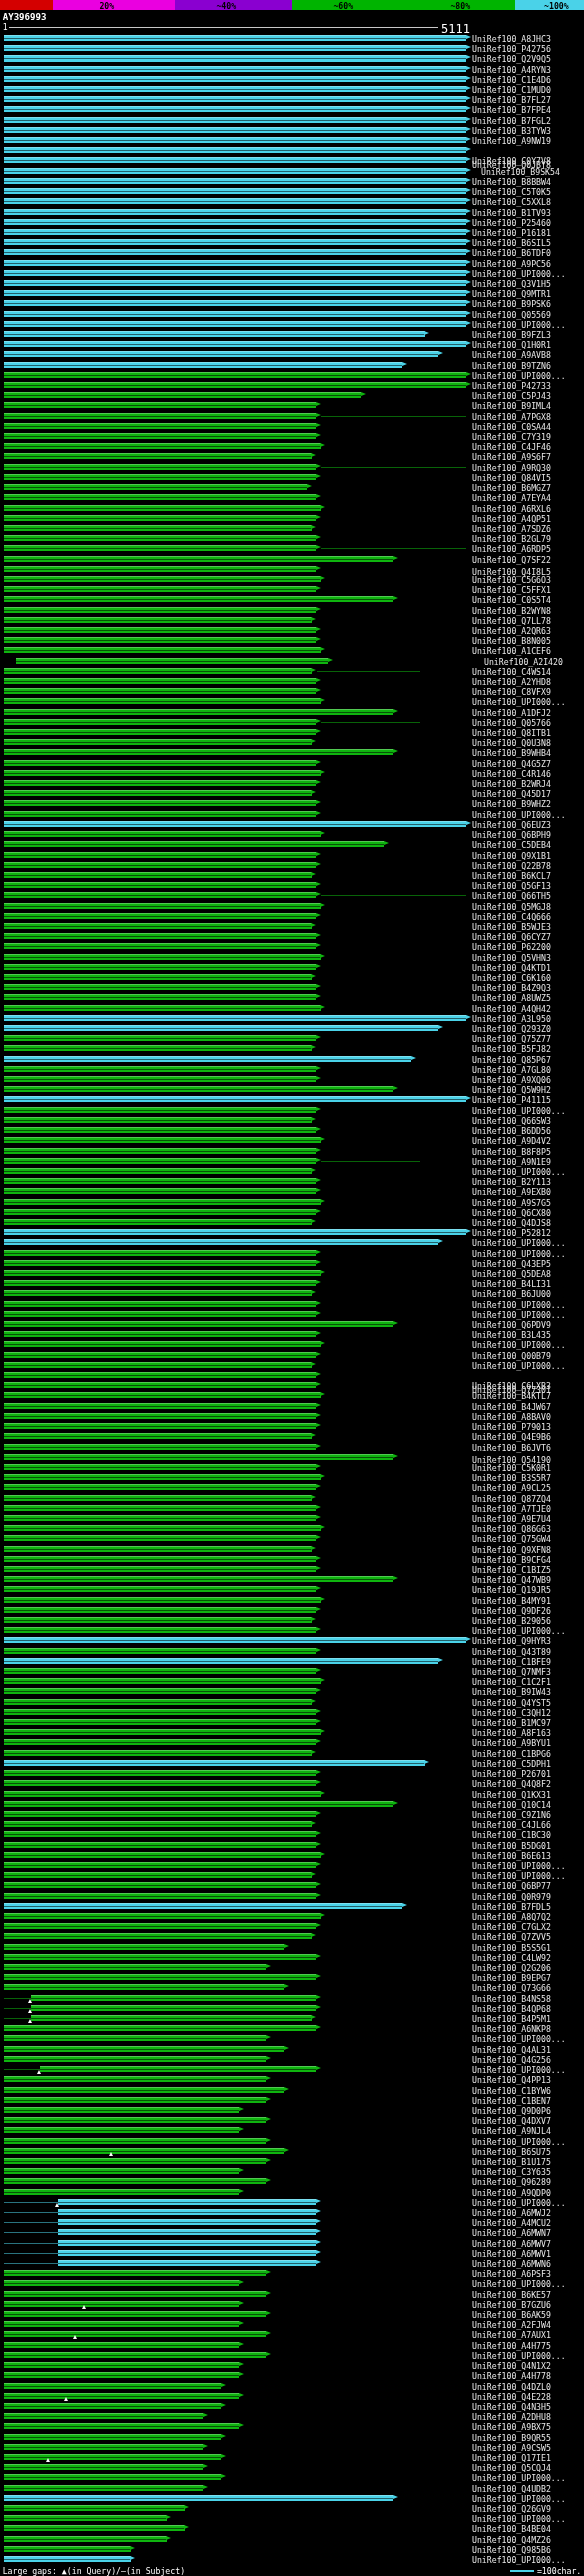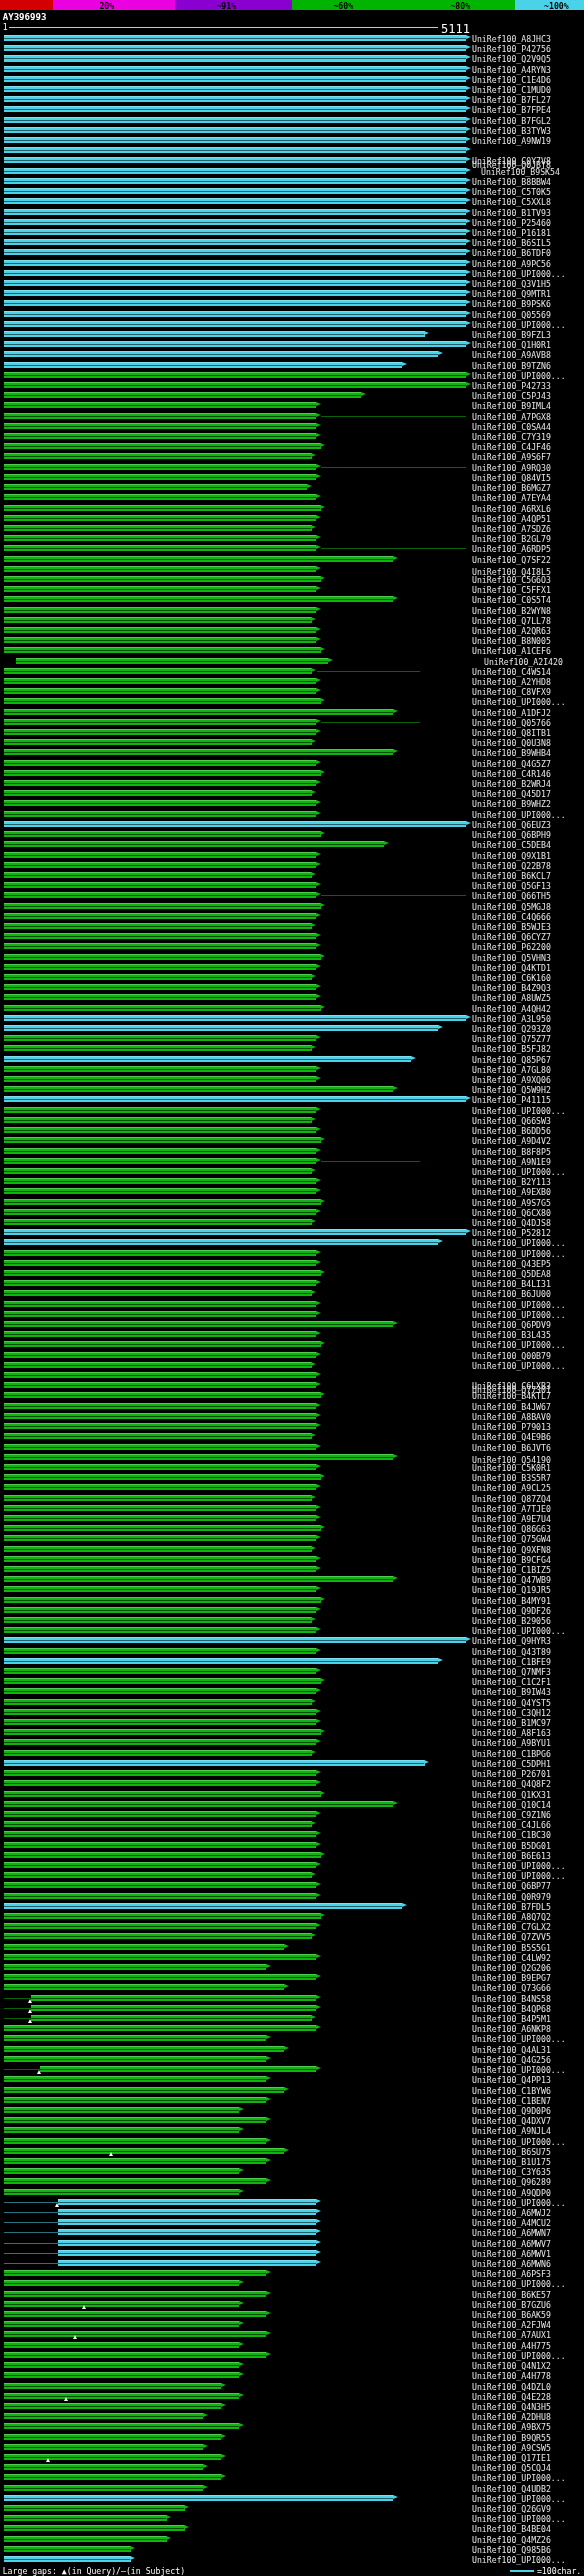--- a/index.html
+++ b/index.html
@@ -28,21 +28,21 @@
   #legend-gaps{position:absolute;left:2.7px;top:0.9px}
   #legend-scale{position:absolute;right:3.7px;top:0.9px}
   #legend-scale-line{display:inline-block;width:24px;height:1.8px;background:#4ad2e8;
        vertical-align:middle;margin-right:2.7px}
 </style>
 </head>
 <body>
 
 <div id="scale-bar" style="background-image: linear-gradient(to right, rgb(212, 0, 0) 0%, rgb(212, 0, 0) 9%, rgb(234, 0, 224) 9%, rgb(234, 0, 224) 30%, rgb(138, 0, 208) 30%, rgb(138, 0, 208) 50%, rgb(0, 180, 0) 50%, rgb(0, 180, 0) 88%, rgb(74, 210, 232) 88%, rgb(74, 210, 232) 100%);">
     <span class="scale-label" style="left: 17%;">20%</span>
-    <span class="scale-label" style="left: 37%;">~91%</span>
+    <span class="scale-label" style="left: 37%;">~40%</span>
     <span class="scale-label" style="left: 57%;">~60%</span>
     <span class="scale-label" style="left: 77%;">~80%</span>
     <span class="scale-label" style="left: 93%;">~100%</span>
   </div>
 
 <div id="query-name">AY396993</div>
 
 <div id="ruler-line"></div>
 <div id="ruler-start">1</div>
 <div id="ruler-end">5111</div>

